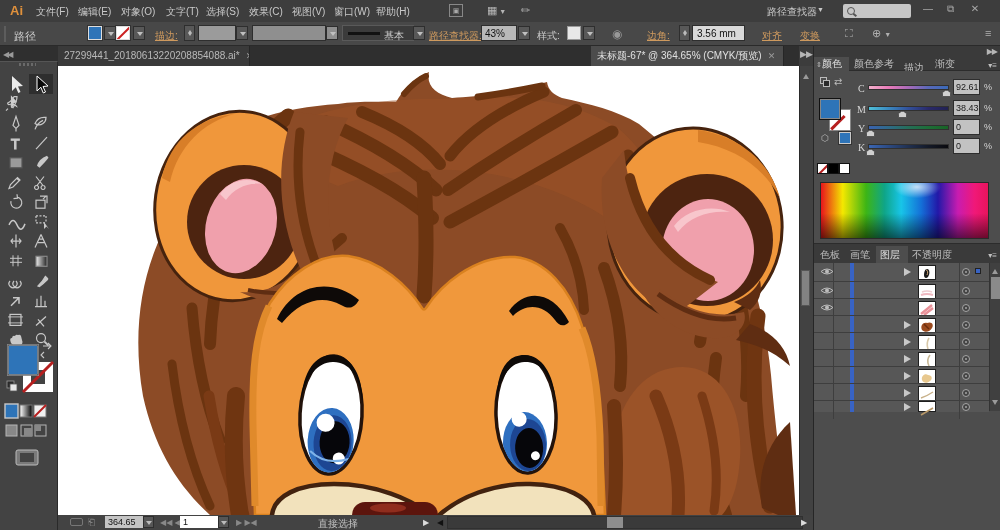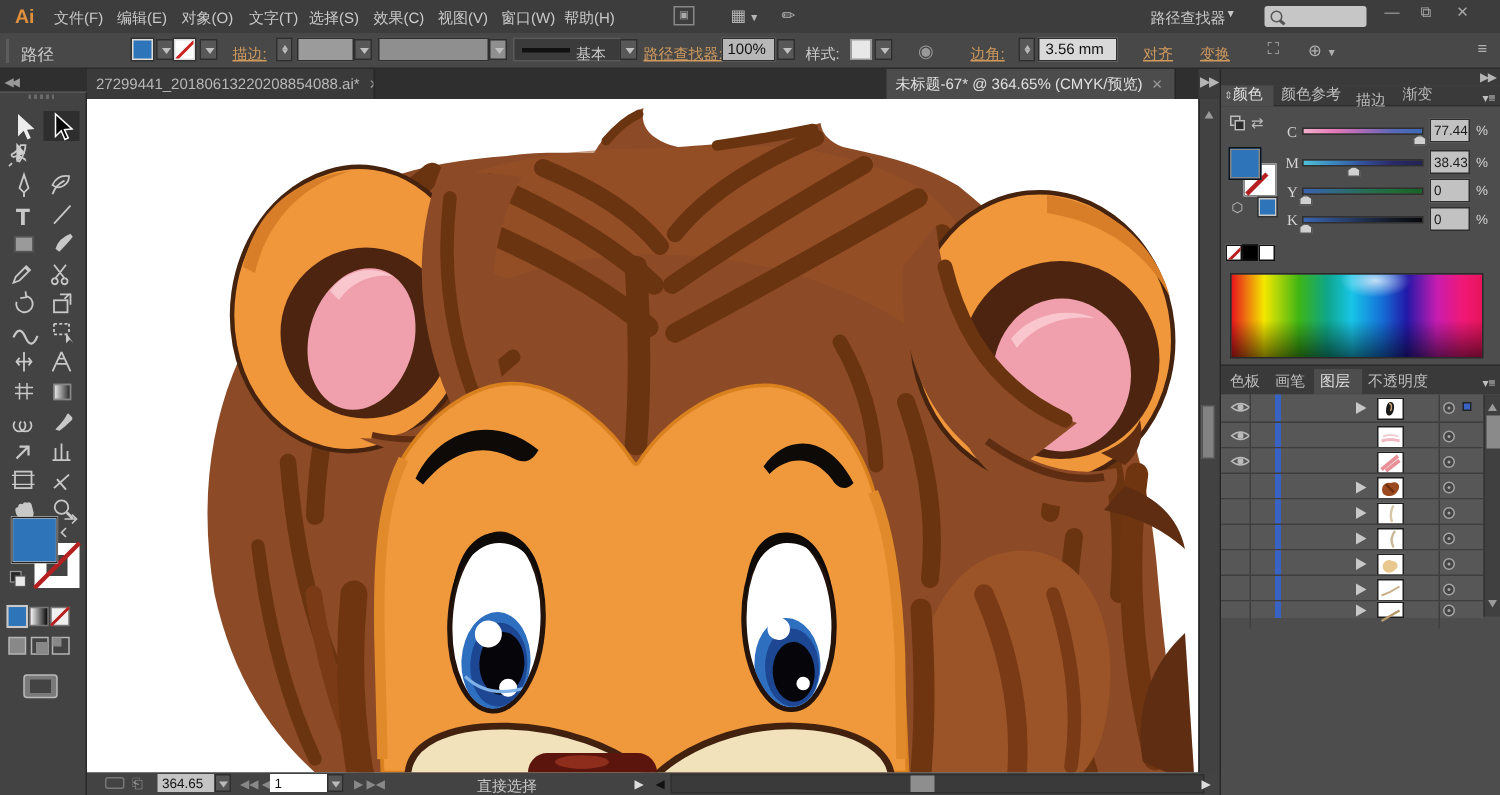--- a/index.html
+++ b/index.html
@@ -93,21 +93,21 @@
     <span class="stepper" style="left:184px;top:3px;"></span>
     <span class="graydd" style="left:198px;top:3px;width:38px;"></span>
     <span class="ddbtn" style="left:236px;top:4px;"></span>
     <span class="graydd" style="left:252px;top:3px;width:74px;background:#8f8f8f;"></span>
     <span class="ddbtn" style="left:326px;top:4px;background:#8f8f8f;"></span>
     <span style="position:absolute;left:342px;top:3px;width:72px;height:16px;background:#3b3b3b;border:1px solid #5a5a5a;"></span>
     <span style="position:absolute;left:348px;top:10px;width:32px;height:2.5px;background:#111;"></span>
     <span class="ci" style="left:384px;">基本</span>
     <span class="ddbtn" style="left:413px;top:4px;"></span>
     <span class="ci olink" style="left:429px">路径查找器:</span>
-    <span class="graydd" style="left:481px;top:3px;width:36px;background:#b8b8b8;color:#111;line-height:15px;padding-left:3px;">100%</span>
+    <span class="graydd" style="left:481px;top:3px;width:36px;background:#b8b8b8;color:#111;line-height:15px;padding-left:3px;">43%</span>
     <span class="ddbtn" style="left:518px;top:4px;"></span>
     <span class="ci" style="left:537px">样式:</span>
     <span class="swatchbox" style="left:567px;top:4px;background:#e8e8e8;"></span>
     <span class="ddbtn" style="left:583px;top:4px;"></span>
     <span class="ci" style="left:612px;top:5px;color:#999;font-size:12px;">◉</span>
     <span class="ci olink" style="left:647px">边角:</span>
     <span class="stepper" style="left:679px;top:3px;"></span>
     <span style="position:absolute;left:692px;top:3px;width:53px;height:16px;background:#d9d9d9;border:1px solid #2e2e2e;color:#111;font-size:10px;line-height:15px;padding-left:4px;">3.56 mm</span>
     <span class="ci olink" style="left:762px">对齐</span>
     <span class="ci olink" style="left:800px">变换</span>
@@ -393,21 +393,21 @@
       <span style="position:absolute;left:17px;top:57px;width:19px;height:2.5px;background:#b61f1f;transform:rotate(-45deg);transform-origin:left;"></span>
       <span style="position:absolute;left:5px;top:27px;width:22px;height:22px;background:#2e74b8;border:1px solid #111;box-shadow:0 0 0 1px #888 inset;"></span>
 
       <span style="position:absolute;left:7px;top:62px;color:#c0c0c0;font-size:9px;">⬡</span>
       <span style="position:absolute;left:25px;top:61px;width:12px;height:12px;background:#2e74b8;border:1px solid #c9c9c9;outline:1px solid #333;"></span>
 
       <div class="slider-row" style="top:11px;">
         <span class="slabel" style="left:44px;top:1px;">C</span>
         <span class="strack" style="top:3px;background:linear-gradient(90deg,#f2b0cb,#e87ab8,#a86ab8,#5968b8,#3a6ab8);"></span>
         <span class="sthumb" style="left:128px;top:8px;"></span>
-        <span class="valbox" style="top:-3px;">77.44</span>
+        <span class="valbox" style="top:-3px;">92.61</span>
         <span class="pct" style="top:0px;">%</span>
       </div>
 
       <div class="slider-row" style="top:32px;">
         <span class="slabel" style="left:43px;top:1px;">M</span>
         <span class="strack" style="top:3px;background:linear-gradient(90deg,#4fc0d8,#3a88c0,#32509a,#2a2a6a,#222252);"></span>
         <span class="sthumb" style="left:84px;top:8px;"></span>
         <span class="valbox" style="top:-3px;">38.43</span>
         <span class="pct" style="top:0px;">%</span>
       </div>

